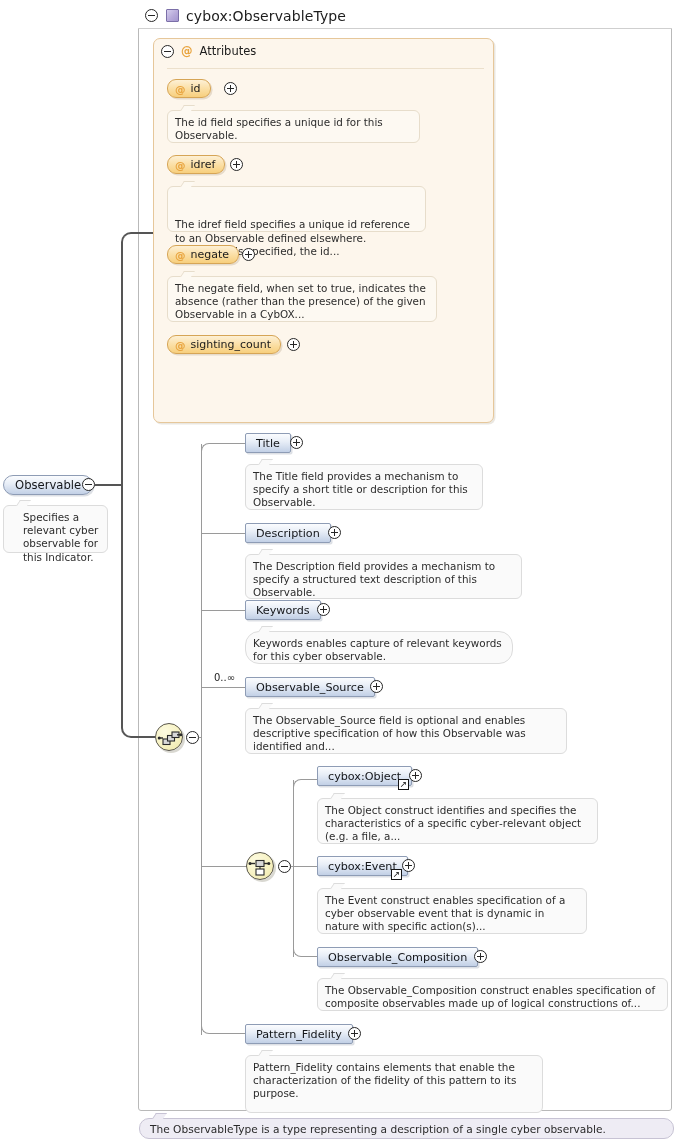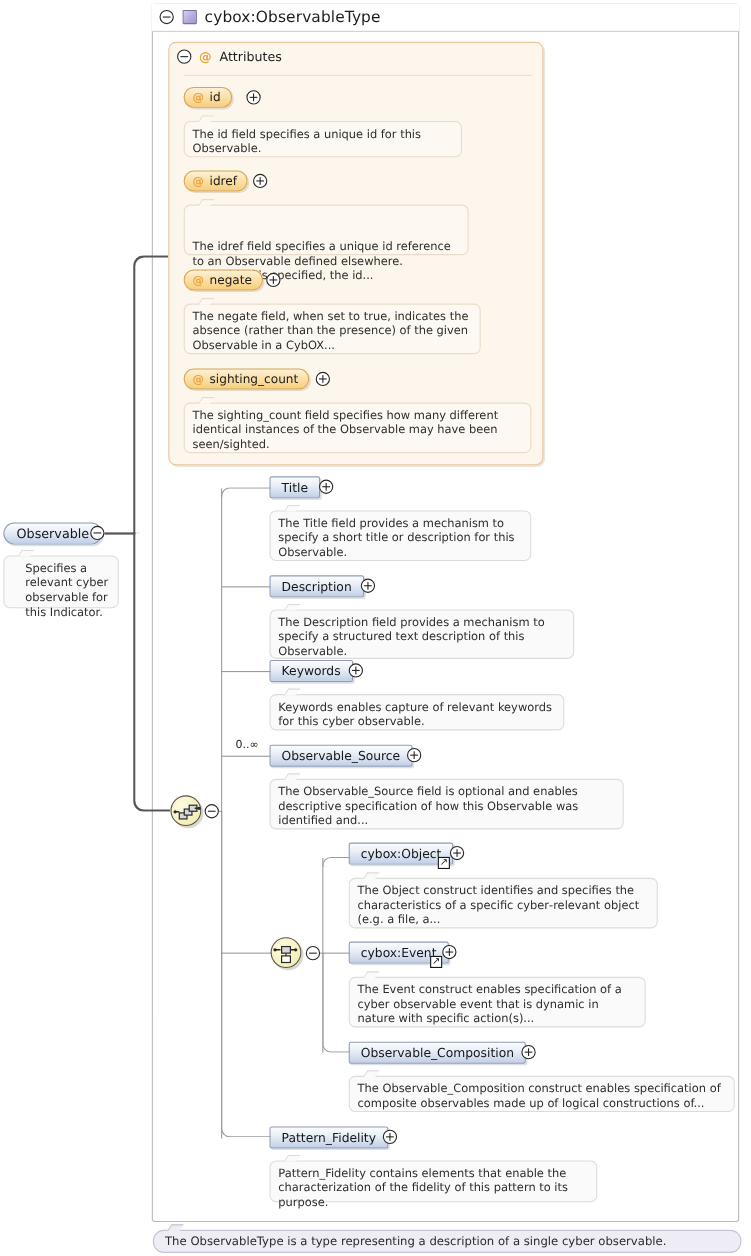--- a/index.html
+++ b/index.html
@@ -304,24 +304,20 @@
   <div class="doc on-cream" style="left:167px; top:276px; width:270px; height:46px;">
     <span class="tip"></span>
     <p>The negate field, when set to true, indicates the absence (rather than the presence) of the given Observable in a CybOX...</p>
   </div>
 
   <div class="pill-attr" style="left:167px; top:335px;">
     <span class="at-sign">@</span>
     <span class="lbl">sighting_count</span>
   </div>
   <span class="circ plus" style="position:absolute; left:287px; top:338px;"></span>
-  <div class="doc on-cream" style="left:167px; top:366px; width:316px; height:46px;">
-    <span class="tip"></span>
-    <p>The sighting_count field specifies how many different identical instances of the Observable may have been seen/sighted.</p>
-  </div>
 
   <div class="root-pill">
     <span class="lbl">Observable</span>
   </div>
   <span class="circ" style="position:absolute; left:82px; top:478px;"></span>
   <div class="doc" style="left:3px; top:505px; width:105px; height:48px;padding-left:19px;">
     <span class="tip"></span>
     <p>Specifies a relevant cyber observable for this Indicator.</p>
   </div>
 
@@ -365,21 +361,21 @@
   <div class="doc" style="left:245px; top:554px; width:277px; height:45px;">
     <span class="tip"></span>
     <p>The Description field provides a mechanism to specify a structured text description of this Observable.</p>
   </div>
 
   <div class="ln" style="left:201px; top:610px; width:46px; height:1px;"></div>
   <div class="pill-elem" style="left:245px; top:600px;text-align:center;">
     <span class="lbl">Keywords</span>
   </div>
   <span class="circ plus" style="position:absolute; left:317px; top:603px;"></span>
-  <div class="doc" style="left:245px; top:631px; width:268px; height:33px;">
+  <div class="doc" style="left:245px; top:631px; width:268px; height:33px;border-radius:14px;">
     <span class="tip"></span>
     <p>Keywords enables capture of relevant keywords for this cyber observable.</p>
   </div>
 
   <div class="ln" style="left:201px; top:687px; width:46px; height:1px;"></div>
   <span class="card-label" style="left:214px; top:672px;">0..∞</span>
   <div class="pill-elem" style="left:245px; top:677px;">
     <span class="lbl">Observable_Source</span>
   </div>
   <span class="circ plus" style="position:absolute; left:370px; top:680px;"></span>
@@ -436,21 +432,21 @@
   <div class="doc" style="left:317px; top:978px; width:351px; height:33px;">
     <span class="tip"></span>
     <p>The Observable_Composition construct enables specification of composite observables made up of logical constructions of...</p>
   </div>
 
   <div class="elbow-b" style="left:201px; top:737px; width:46px; height:297px;"></div>
   <div class="pill-elem" style="left:245px; top:1024px;">
     <span class="lbl">Pattern_Fidelity</span>
   </div>
   <span class="circ plus" style="position:absolute; left:348px; top:1027px;"></span>
-  <div class="doc" style="left:245px; top:1055px; width:298px; height:38px;">
+  <div class="doc" style="left:245px; top:1055px; width:298px; height:58px;">
     <span class="tip"></span>
     <p>Pattern_Fidelity contains elements that enable the characterization of the fidelity of this pattern to its purpose.</p>
   </div>
 
   <div class="type-doc">
     <span class="tip"></span>
     <span>The ObservableType is a type representing a description of a single cyber observable.</span>
   </div>
 
 </div>

